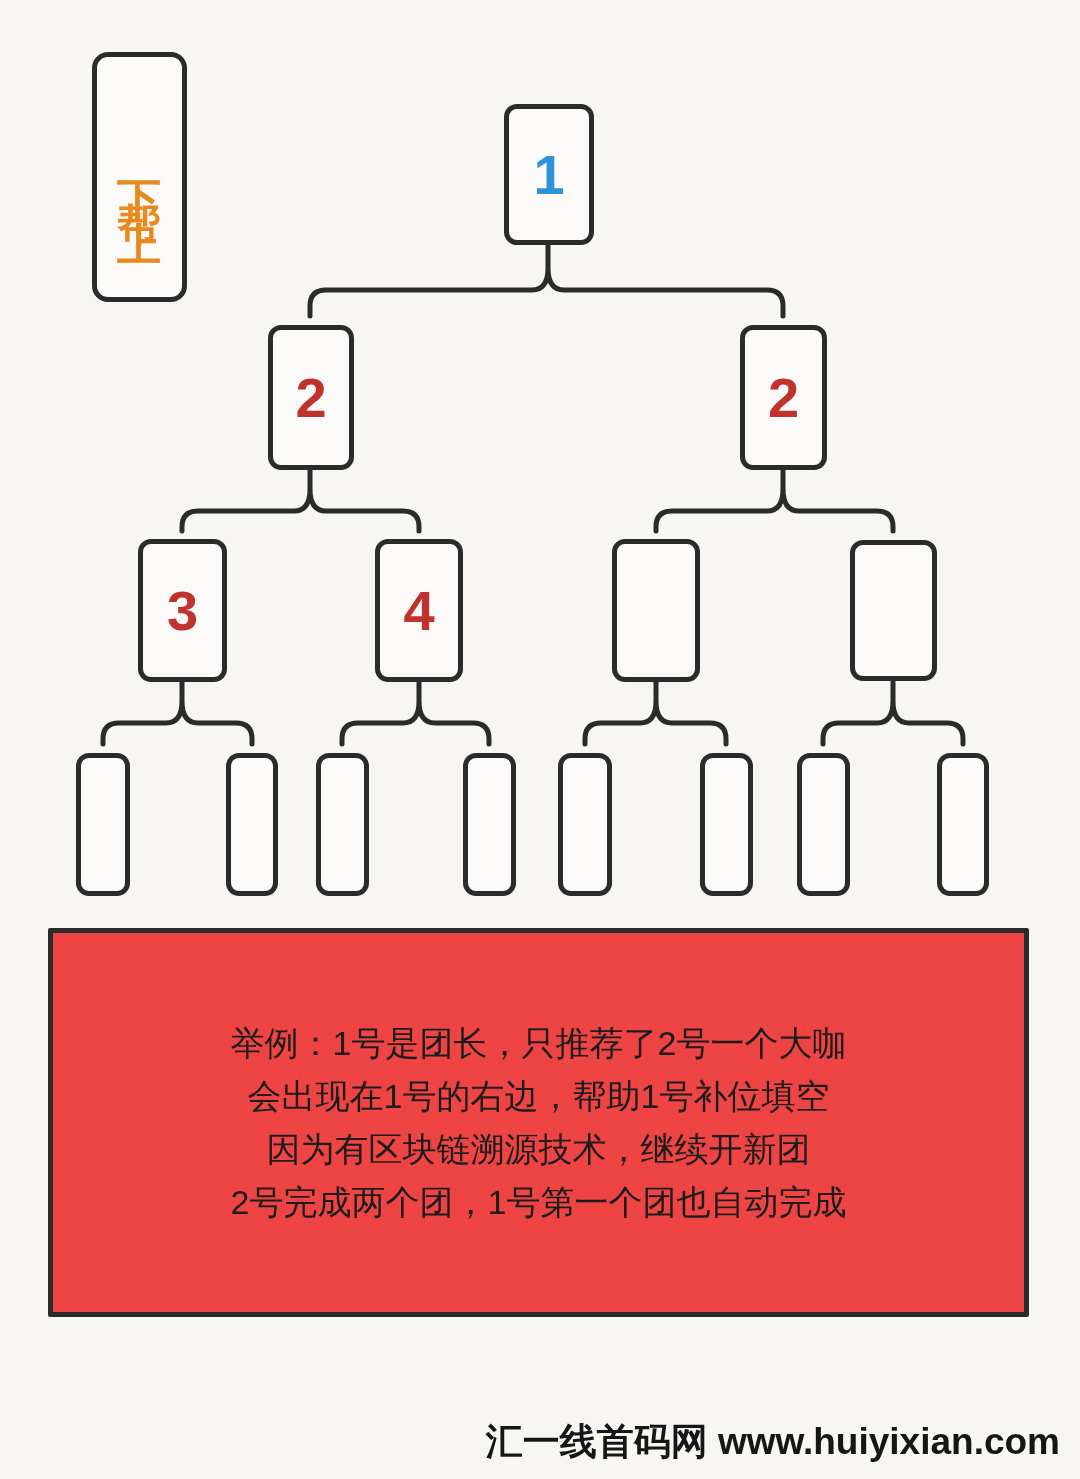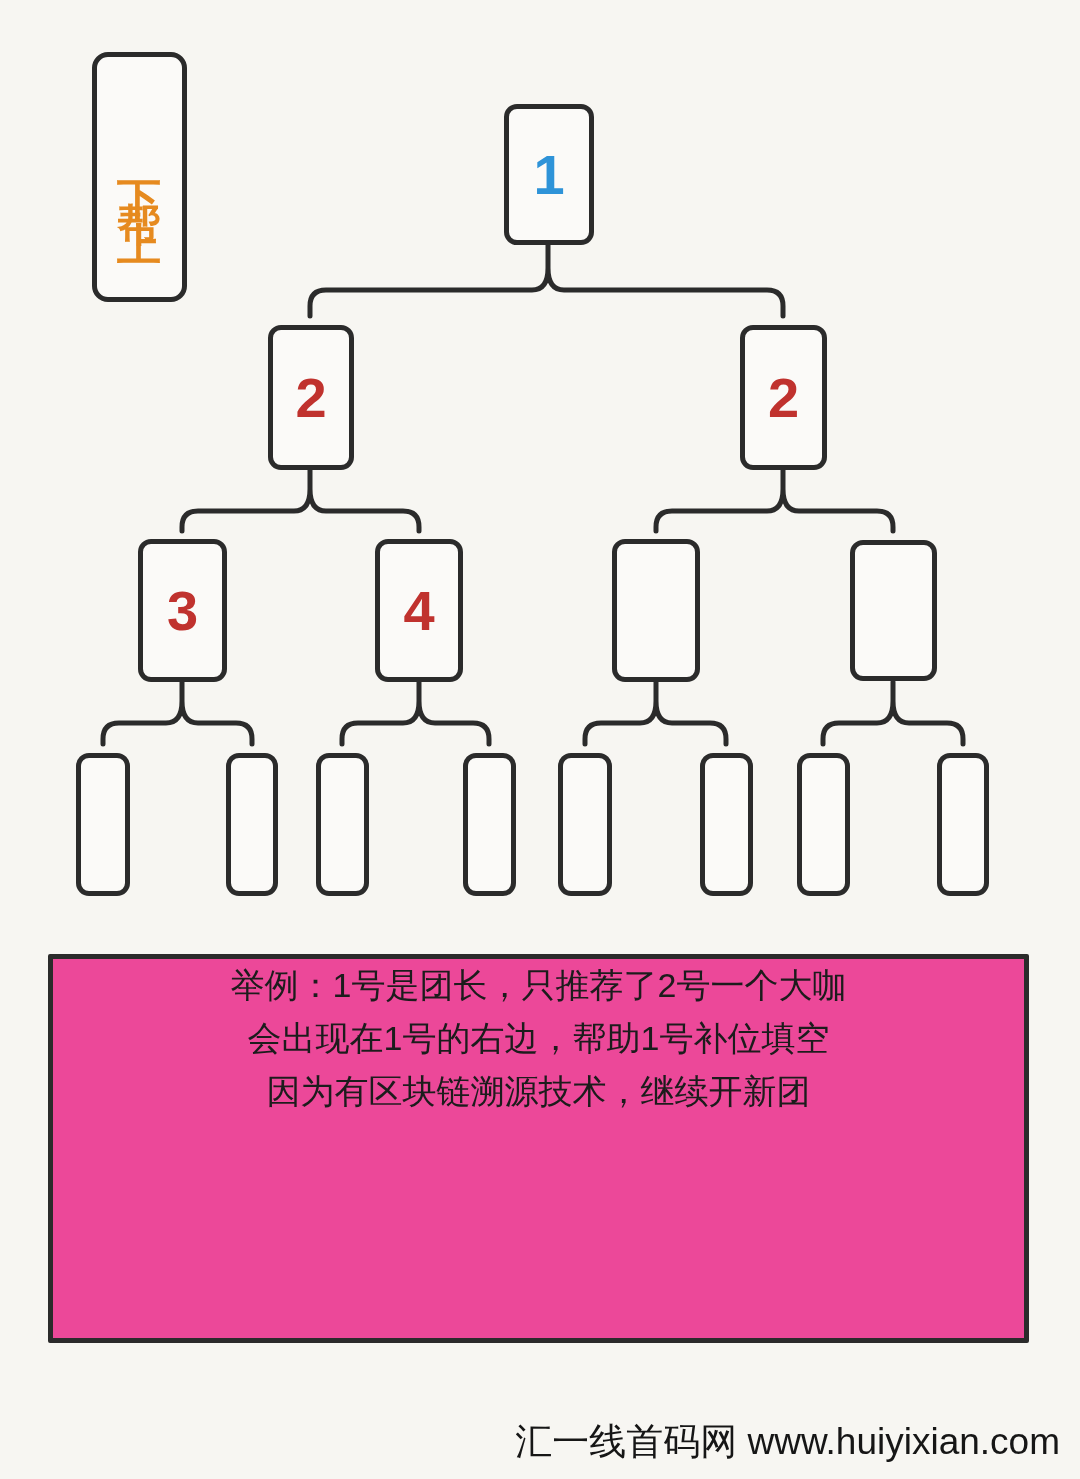--- a/index.html
+++ b/index.html
@@ -25,31 +25,31 @@
   .node{
     position:absolute;z-index:2;box-sizing:border-box;
     border:5px solid #2b2b2b;border-radius:13px;background:#fbfaf8;
     display:flex;align-items:center;justify-content:center;
   }
   .node .num{font-size:56px;font-weight:bold;line-height:1;}
 
   .caption-box{
     position:absolute;z-index:2;box-sizing:border-box;
     left:48px;top:928px;width:981px;height:389px;
-    border:5px solid #2b2b2b;border-radius:2px;background:#ec4899;
-    display:flex;flex-direction:column;align-items:center;margin-top:26px;
+    border:5px solid #2b2b2b;border-radius:2px;background:#ef4444;
+    display:flex;flex-direction:column;align-items:center;justify-content:center;
   }
   .caption-box p{
     margin:0;padding:0;font-size:34px;line-height:53px;color:#1c1c1c;
     text-align:center;white-space:nowrap;
   }
 
   .watermark{
     position:absolute;z-index:2;right:20px;bottom:12px;
-    font-size:37px;font-weight:normal;letter-spacing:0px;white-space:nowrap;
+    font-size:37px;font-weight:bold;letter-spacing:0px;white-space:nowrap;
   }
 </style>
 </head>
 <body>
 
 <div class="canvas">
 
   <svg id="connectors" class="connectors" width="1080" height="920">
       <path d="M 310 316 L 310 306 Q 310 290 326 290 L 532 290 Q 548 290 548 268 L 548 245 M 548 268 Q 548 290 564 290 L 767 290 Q 783 290 783 306 L 783 316"></path>
       <path d="M 182 531 L 182 527 Q 182 511 198 511 L 294 511 Q 310 511 310 489 L 310 470 M 310 489 Q 310 511 326 511 L 403 511 Q 419 511 419 527 L 419 531"></path>
@@ -94,17 +94,18 @@
   <div class="node" style="left:463px;top:753px;width:53px;height:143px;"></div>
   <div class="node" style="left:558px;top:753px;width:54px;height:143px;"></div>
   <div class="node" style="left:700px;top:753px;width:53px;height:143px;"></div>
   <div class="node" style="left:797px;top:753px;width:53px;height:143px;"></div>
   <div class="node" style="left:937px;top:753px;width:52px;height:143px;"></div>
 
   <div class="caption-box">
     <p>举例：1号是团长，只推荐了2号一个大咖</p>
     <p>会出现在1号的右边，帮助1号补位填空</p>
     <p>因为有区块链溯源技术，继续开新团</p>
+    <p>2号完成两个团，1号第一个团也自动完成</p>
   </div>
 
   <div class="watermark" style="color: rgb(22, 22, 22);">汇一线首码网  www.huiyixian.com</div>
 
 </div>
 
 </body></html>

